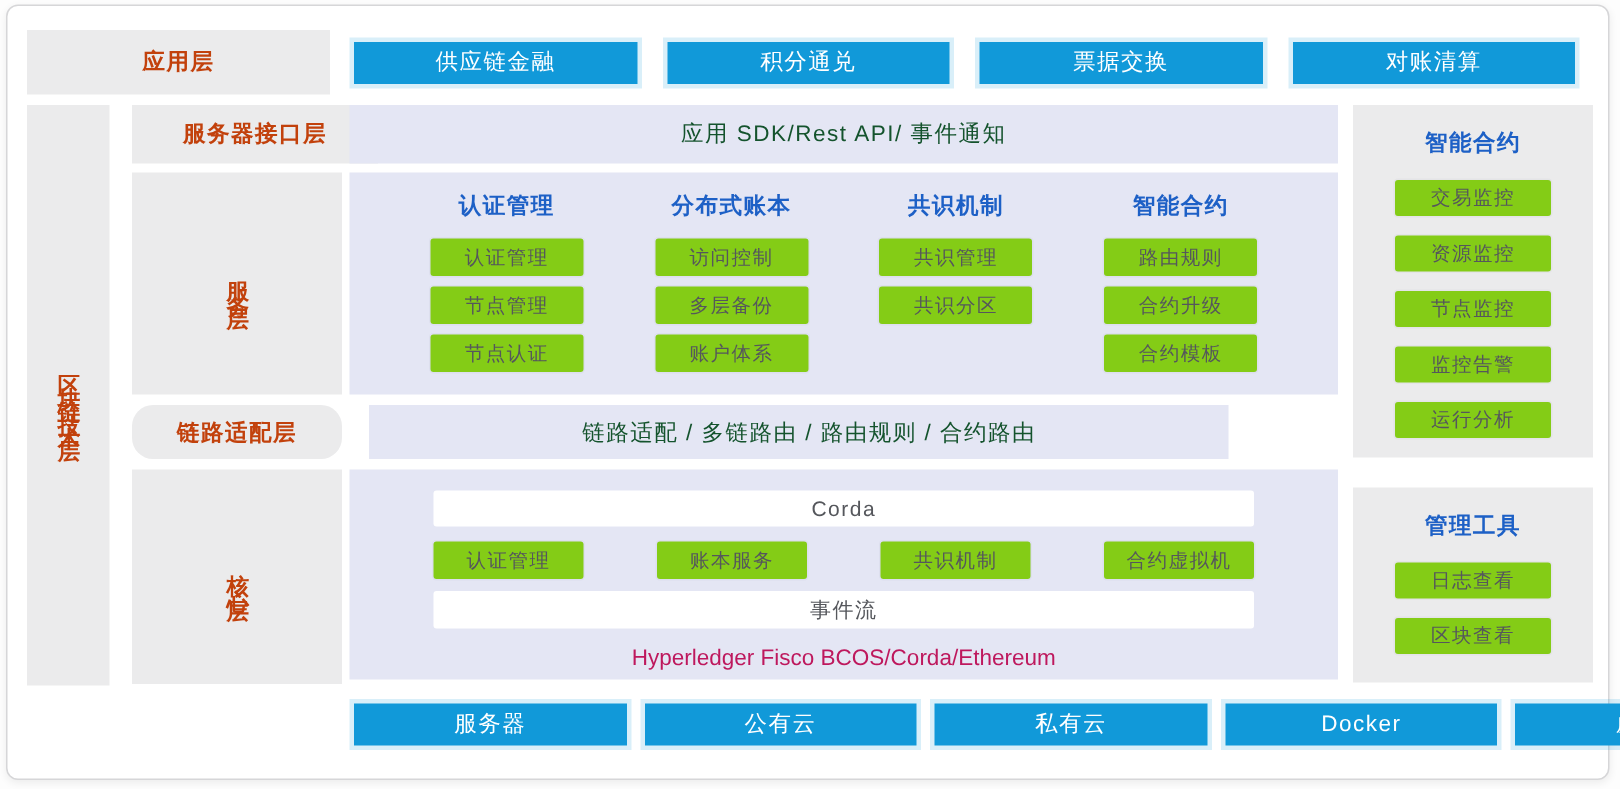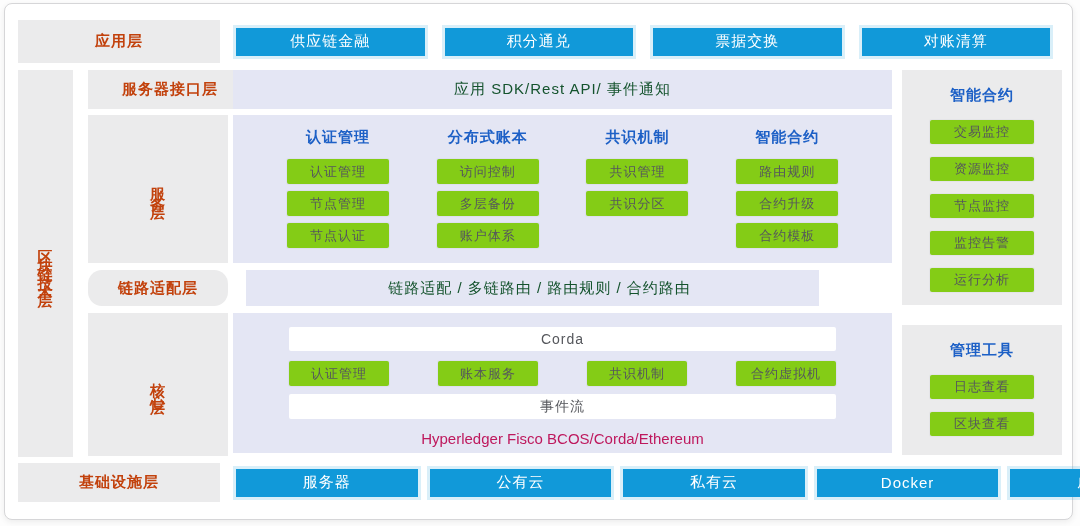--- a/index.html
+++ b/index.html
@@ -111,21 +111,20 @@
     <div class="chip">监控告警</div>
     <div class="chip">运行分析</div>
   </div>
 
   <div class="panel" style="top:325px;height:130px;">
     <div class="panel-head">管理工具</div>
     <div class="chip">日志查看</div>
     <div class="chip">区块查看</div>
   </div>
 
-  <div class="glabel" style="left:18px;top:463px;width:202px;height:39px;">基础设施层</div>
   <div class="btnrow" style="left:236px;top:463px;width:956px;height:39px;gap:12px;">
     <div class="btn">服务器</div>
     <div class="btn">公有云</div>
     <div class="btn">私有云</div>
     <div class="btn">Docker</div>
     <div class="btn">虚拟机</div>
   </div>
 </div>
 
 </body></html>

